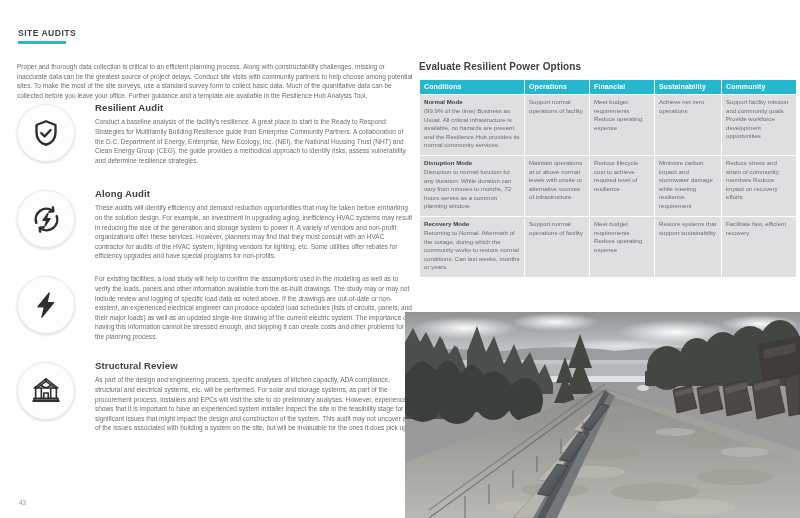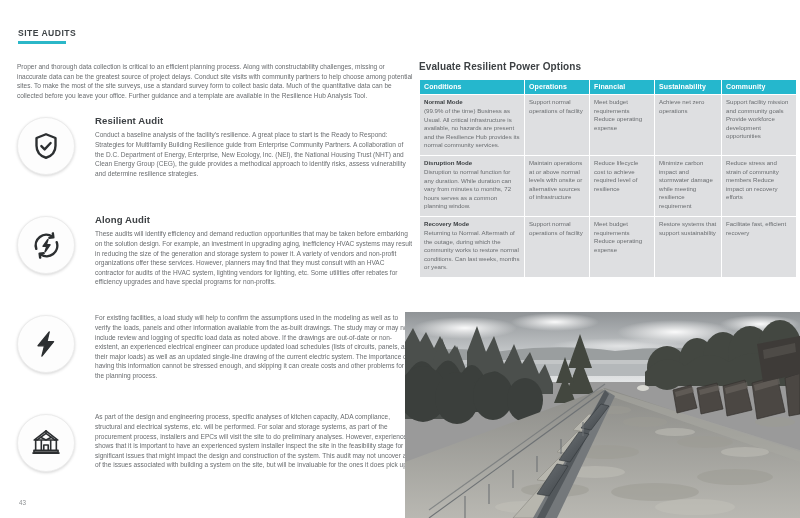--- a/index.html
+++ b/index.html
@@ -22,21 +22,21 @@
     margin-top: 3px; width: 48px; height: 2.6px; background: #2bb7c8;
   }
 
   
   .left-col { position: absolute; left: 17px; top: 62px; width: 398px; }
   .intro {
     font-size: 6.55px; line-height: 9.6px; color: #6a6d70;
     width: 396px; text-align: left;
   }
 
-  .block { position: relative; margin-top: 15px; min-height: 84px; }
+  .block { position: relative; margin-top: 2px; min-height: 84px; }
   .block .icon-wrap {
     position: absolute; left: 0px; top: 2px;
     width: 60px; height: 60px;
   }
   .icon-circle {
     width: 58px; height: 58px; border-radius: 50%;
     background: #fdfdfd;
     border: 1px solid #ececec;
     box-shadow: 0 1px 3px rgba(0,0,0,.16);
     display: flex; align-items: center; justify-content: center;
@@ -162,20 +162,21 @@
             <path d="M13 3.1v2.1"></path>
             <path d="M8.6 8.4 13 10.6l4.4-2.2"></path>
             <path d="M4.6 11v7.9M9.2 11v7.9M16.8 11v7.9M21.4 11v7.9"></path>
             <path d="M11.2 18.9v-4.3h3.6v4.3"></path>
             <path d="M3.2 19h19.6v1.6H3.2z"></path>
             <path d="M2.4 21.2h21.2"></path>
           </svg>
         </div>
       </div>
       <div class="body">
+        <h2>Structural Review</h2>
         <p>As part of the design and engineering process, specific analyses of kitchen capacity, ADA compliance, structural and electrical systems, etc. will be performed. For solar and storage systems, as part of the procurement process, installers and EPCs will visit the site to do preliminary analyses. However, experience shows that it is important to have an experienced system installer inspect the site in the feasibility stage for significant issues that might impact the design and construction of the system. This audit may not uncover all of the issues associated with building a system on the site, but will be invaluable for the ones it does pick up.</p>
       </div>
     </div>
 
   </div>
 
   <div class="page-num">43</div>
 
   <div class="right-col">
     <div class="table-title">Evaluate Resilient Power Options</div>

